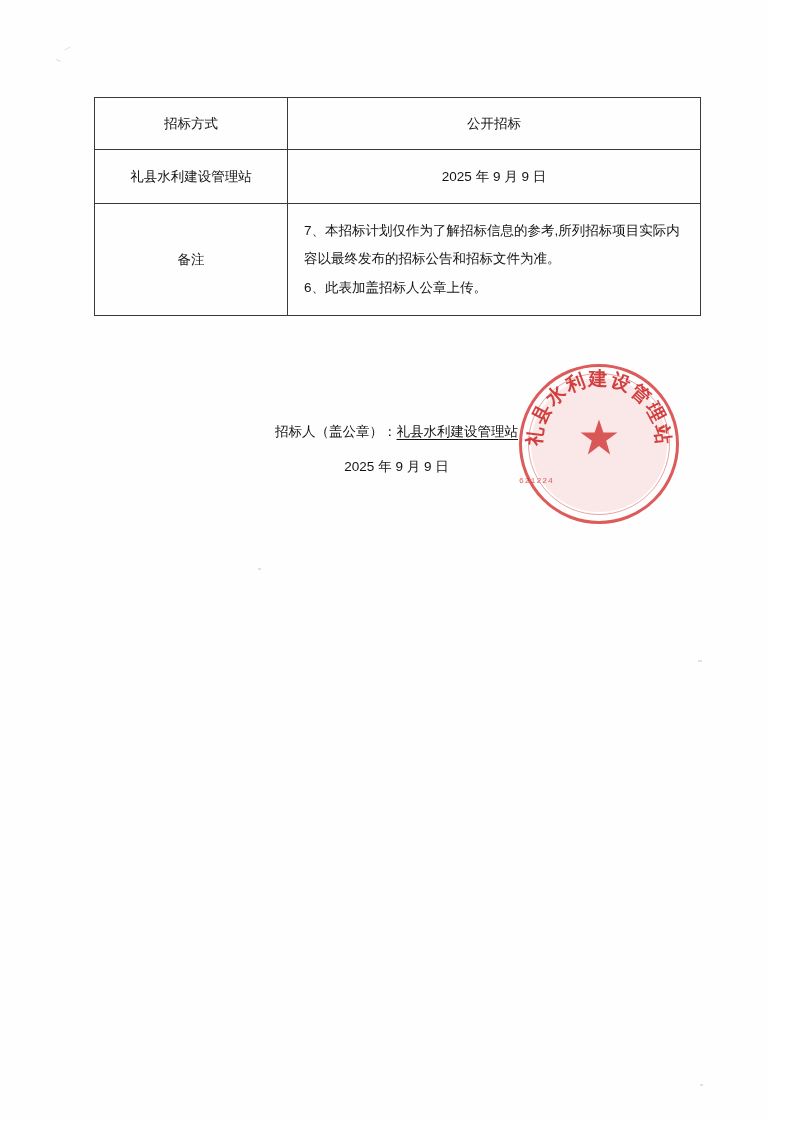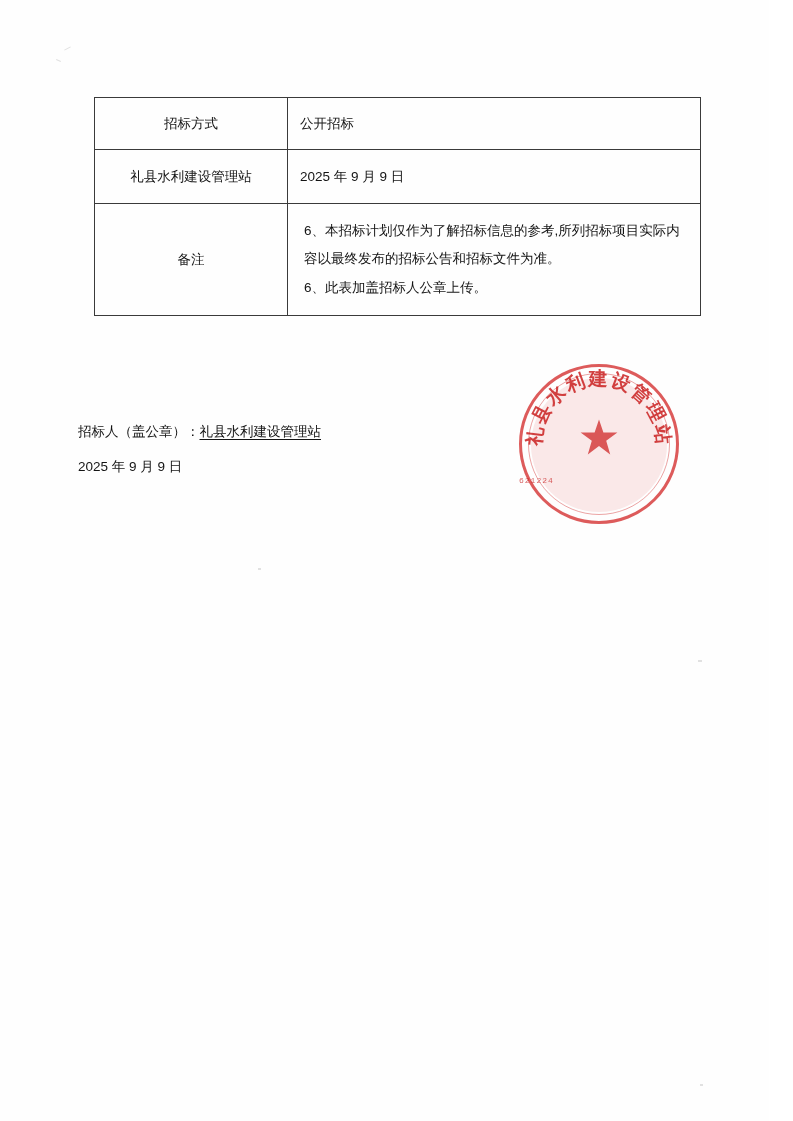--- a/index.html
+++ b/index.html
@@ -41,41 +41,42 @@
     line-height: 1.9;
     color: #141414;
     vertical-align: middle;
   }
   .doc-table td.label {
     width: 180px;
     text-align: center;
     padding: 10px 6px;
   }
   .doc-table td.value {
+    text-align: center;
     padding: 10px 12px;
   }
   .doc-table td.notes {
     text-align: left;
     padding: 13px 16px 13px 16px;
     line-height: 2.1;
     font-size: 13.5px;
   }
   .notes p {
     margin: 0;
   }
   .row-h1 { height: 52px; }
   .row-h2 { height: 54px; }
   .row-h3 { height: 54px; }
 
   .sign-block {
     position: absolute;
-    left: 78px;
+    left: 102px;
     top: 414px;
     width: 607px;
-    text-align: left;
+    text-align: center;
     font-size: 13.5px;
     line-height: 2.6;
     color: #141414;
   }
   .sign-line {
     padding-right: 18px;
     white-space: nowrap;
   }
   .sign-line .underline {
     text-decoration: underline;
@@ -161,21 +162,21 @@
         <td class="label">招标方式</td>
         <td class="value">公开招标</td>
       </tr>
       <tr class="row-h2">
         <td class="label">礼县水利建设管理站</td>
         <td class="value">2025 年 9 月 9 日</td>
       </tr>
       <tr>
         <td class="label">备注</td>
         <td class="notes">
-          <p>6、本招标计划仅作为了解招标信息的参考,所列招标项目实际内容以最终发布的招标公告和招标文件为准。</p>
+          <p>7、本招标计划仅作为了解招标信息的参考,所列招标项目实际内容以最终发布的招标公告和招标文件为准。</p>
           <p>6、此表加盖招标人公章上传。</p>
         </td>
       </tr>
     </tbody>
   </table>
 
   <div class="sign-block">
     <div class="sign-line"><span>招标人（盖公章）：</span><span class="underline">礼县水利建设管理站</span></div>
     <div class="sign-date">2025 年 9 月 9 日</div>
   </div>

